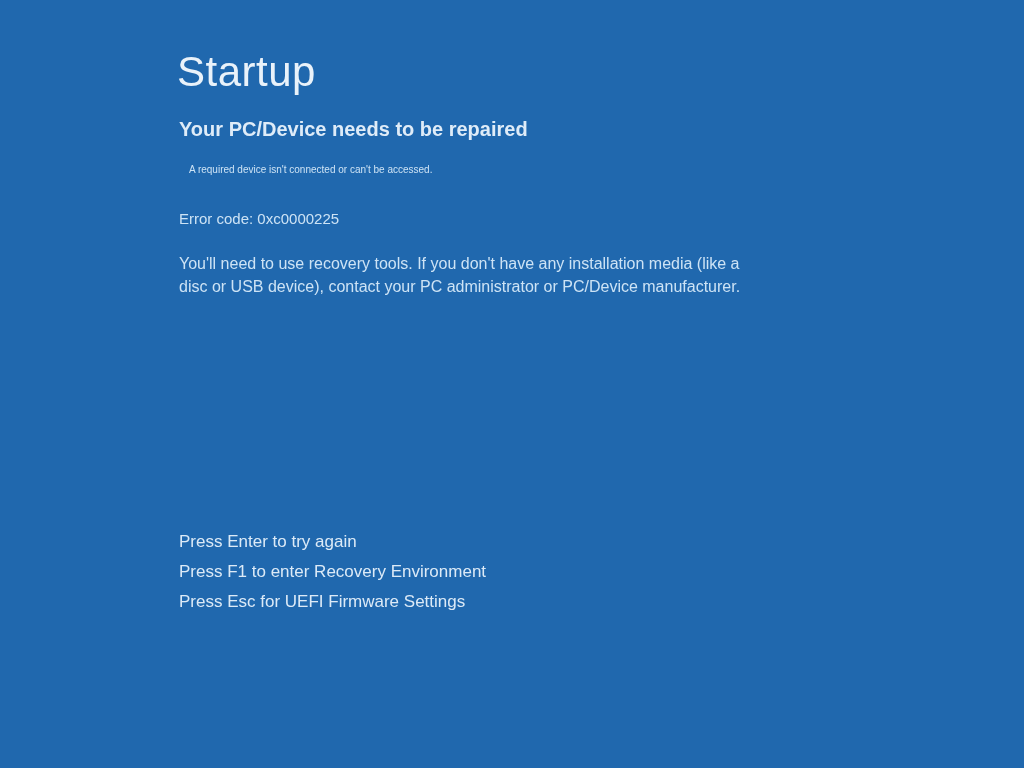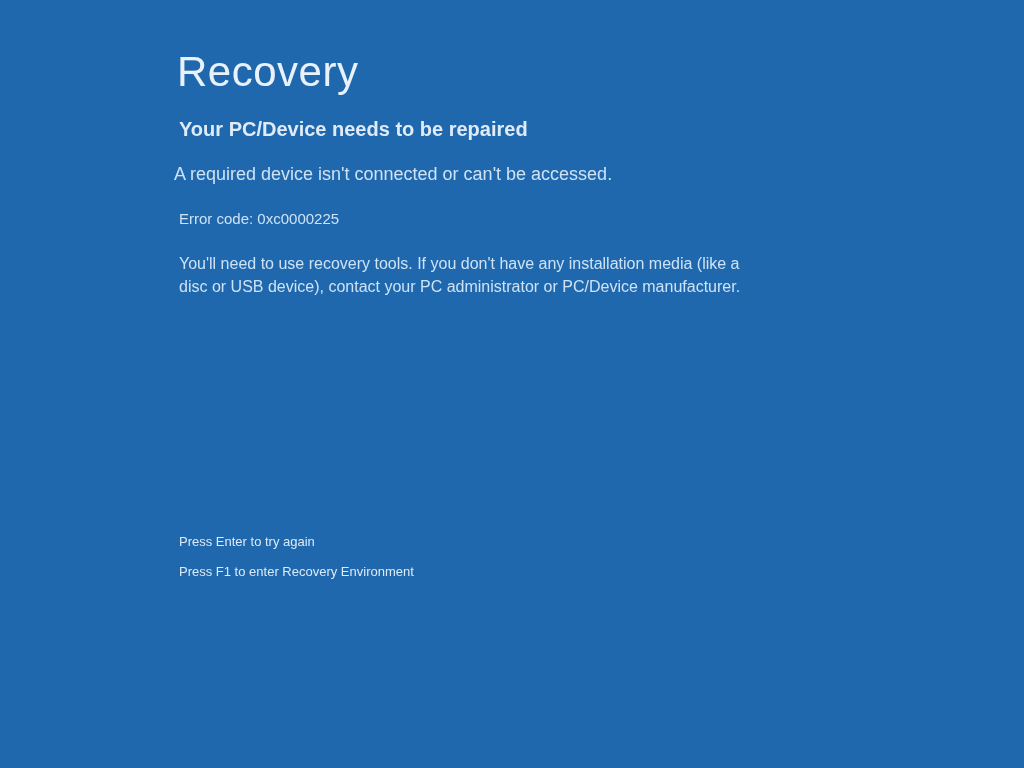--- a/index.html
+++ b/index.html
@@ -34,23 +34,23 @@
   .subtitle {
     position: absolute;
     left: 179px;
     top: 118px;
     font-size: 20px;
     font-weight: 700;
     color: #DFECF8;
   }
   .description {
     position: absolute;
-    left: 174px;
+    left: 189px;
     top: 164px;
-    font-size: 18px;
+    font-size: 10px;
     color: var(--body-color);
   }
   .error-code {
     position: absolute;
     left: 179px;
     top: 210px;
     font-size: 15px;
     color: var(--body-color);
     text-align: right;
   }
@@ -62,38 +62,39 @@
     line-height: 23px;
     max-width: 576px;
     color: var(--body-color);
   }
   .key-options {
     position: absolute;
     left: 179px;
     top: 527px;
   }
   .key-option {
-    font-size: 13px;
+    font-size: 17px;
     line-height: 30px;
     color: #DCEAF7;
   }
 </style>
 </head>
 <body>
 
 <div class="screen">
 
-  <h1 class="title">Recovery</h1>
+  <h1 class="title">Startup</h1>
 
   <h2 class="subtitle">Your PC/Device needs to be repaired</h2>
 
   <p class="description">A required device isn't connected or can't be accessed.</p>
 
   <p class="error-code">Error code: 0xc0000225</p>
 
   <p class="instructions">You'll need to use recovery tools. If you don't have any installation media (like a disc or USB device), contact your PC administrator or PC/Device manufacturer.</p>
 
   <div class="key-options">
     <div class="key-option">Press Enter to try again</div>
     <div class="key-option">Press F1 to enter Recovery Environment</div>
+    <div class="key-option">Press Esc for UEFI Firmware Settings</div>
   </div>
 
 </div>
 
 </body></html>

